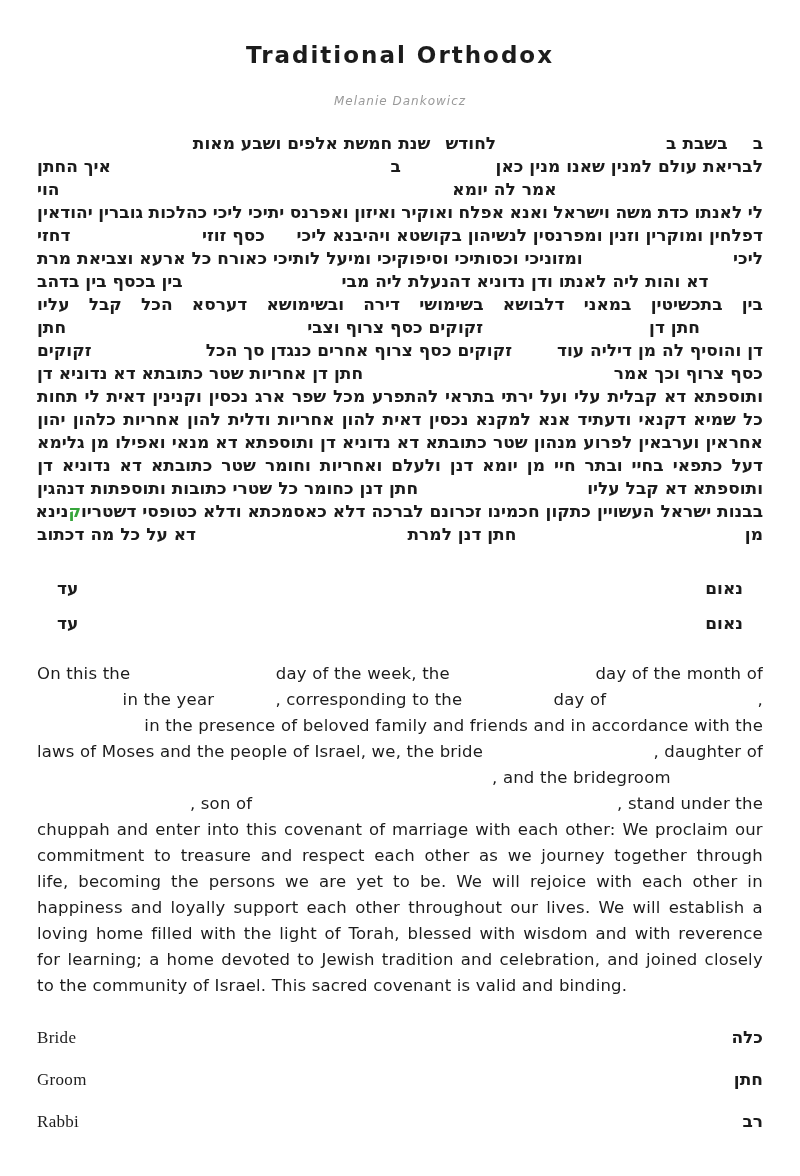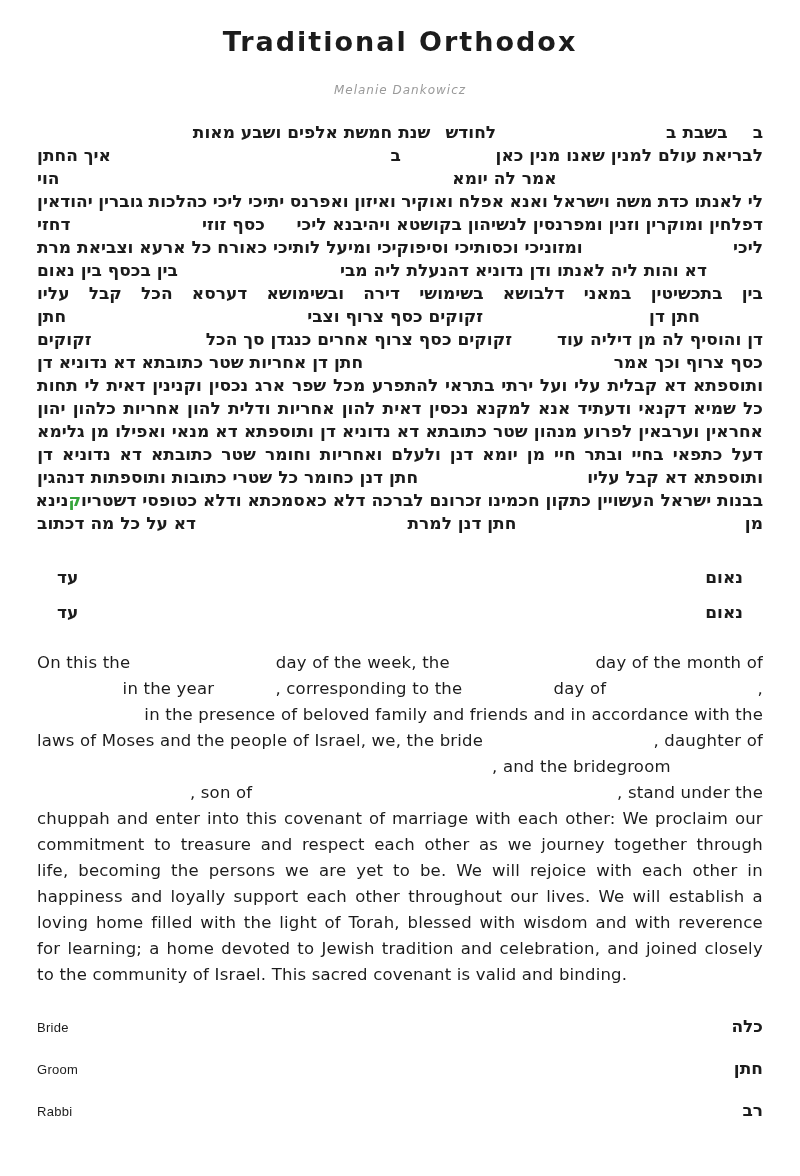--- a/index.html
+++ b/index.html
@@ -1,21 +1,21 @@
 <!DOCTYPE html>
 <html><head>
 <meta charset="utf-8">
 <style>
   html,body{margin:0;padding:0;background:#ffffff;}
   body{width:800px;height:1176px;overflow:hidden;position:relative;
        font-family:"DejaVu Sans", sans-serif;color:#1c1c1c;}
   .page{width:800px;height:1176px;box-sizing:border-box;padding:18px 37px 0 37px;}
 
-  .title{ text-align:center; font-size:27px; font-weight:700; letter-spacing:2px;
-          margin-top:8px; font-family:"DejaVu Sans", sans-serif;}
+  .title{ text-align:center; font-size:23px; font-weight:700; letter-spacing:2px;
+          margin-top:24px; font-family:"DejaVu Sans", sans-serif;}
   .subtitle{ text-align:center; font-size:12px; letter-spacing:1px; margin-top:26px;
           font-style:italic;}
 
   .heb-block{margin-top:24px;}
   .line{display:flex; align-items:baseline; white-space:pre; overflow:hidden;}
   .line.flush{justify-content:space-between;}
   .heb{direction:rtl; height:23px; line-height:23px; font-size:17px; font-weight:700;
        font-family:"DejaVu Serif","DejaVu Sans", serif;}
   .eng{direction:ltr; height:26px; line-height:26px; font-size:16.5px; letter-spacing:0.2px;
        font-family:"DejaVu Sans", sans-serif;text-align:center;}
@@ -25,40 +25,40 @@
   .witness-block{margin-top:32px; padding:0 20px;}
   .witness-row{display:flex; justify-content:space-between; direction:rtl; height:20px;
        line-height:20px; font-size:17px; font-weight:700; margin-bottom:15px;
        font-family:"DejaVu Serif","DejaVu Sans", serif;}
 
   .eng-block{margin-top:28px;}
 
   .sig-block{margin-top:28px;}
   .sig-row{display:flex; justify-content:space-between; align-items:baseline;
        height:20px; line-height:20px; margin-bottom:22px;}
-  .sig-label{font-size:13px; letter-spacing:0.3px; font-family:Liberation Sans, sans-serif;}
+  .sig-label{font-size:17px; letter-spacing:0.3px; font-family:Liberation Serif, serif;}
   .sig-heb{font-size:17px; font-weight:700; direction:rtl;
        font-family:"DejaVu Serif","DejaVu Sans", serif;}
 </style>
 </head>
 <body style="color: rgb(28, 28, 28);">
 
 <div class="page">
 
   <div class="title">Traditional Orthodox</div>
   <div class="subtitle" style="color: rgb(154, 154, 154);">Melanie Dankowicz</div>
 
   <div class="heb-block" id="heb-block">
       <div class="line heb"><span class="seg">ב</span><span class="gap" style="width: 25px;"></span><span class="seg">בשבת ב</span><span class="gap" style="width: 170px;"></span><span class="seg">לחודש</span><span class="gap" style="width: 15px;"></span><span class="seg">שנת חמשת אלפים ושבע מאות</span></div>
       <div class="line heb flush"><span class="seg">לבריאת עולם למנין שאנו מנין כאן</span><span class="gap" style="width: 15px;"></span><span class="seg">ב</span><span class="gap" style="width: 200px;"></span><span class="seg">איך החתן</span></div>
       <div class="line heb flush"><span class="gap" style="width: 190px;"></span><span class="seg">אמר לה יומא</span><span class="gap" style="width: 360px;"></span><span class="seg">הוי</span></div>
       <div class="line heb flush"><span class="seg">לי</span><span class="seg">לאנתו</span><span class="seg">כדת</span><span class="seg">משה</span><span class="seg">וישראל</span><span class="seg">ואנא</span><span class="seg">אפלח</span><span class="seg">ואוקיר</span><span class="seg">ואיזון</span><span class="seg">ואפרנס</span><span class="seg">יתיכי</span><span class="seg">ליכי</span><span class="seg">כהלכות</span><span class="seg">גוברין</span><span class="seg">יהודאין</span></div>
       <div class="line heb flush"><span class="seg">דפלחין ומוקרין וזנין ומפרנסין לנשיהון בקושטא ויהיבנא ליכי</span><span class="gap" style="width: 60px;"></span><span class="seg">כסף זוזי</span><span class="gap" style="width: 250px;"></span><span class="seg">דחזי</span></div>
       <div class="line heb flush"><span class="seg">ליכי</span><span class="gap" style="width: 115px;"></span><span class="seg">ומזוניכי וכסותיכי וסיפוקיכי ומיעל לותיכי כאורח כל ארעא וצביאת מרת</span></div>
-      <div class="line heb flush"><span class="gap" style="width: 35px;"></span><span class="seg">דא והות ליה לאנתו ודן נדוניא דהנעלת ליה מבי</span><span class="gap" style="width: 120px;"></span><span class="seg">בין בכסף בין נאום</span></div>
+      <div class="line heb flush"><span class="gap" style="width: 35px;"></span><span class="seg">דא והות ליה לאנתו ודן נדוניא דהנעלת ליה מבי</span><span class="gap" style="width: 120px;"></span><span class="seg">בין בכסף בין בדהב</span></div>
       <div class="line heb flush"><span class="seg">בין</span><span class="seg">בתכשיטין</span><span class="seg">במאני</span><span class="seg">דלבושא</span><span class="seg">בשימושי</span><span class="seg">דירה</span><span class="seg">ובשימושא</span><span class="seg">דערסא</span><span class="seg">הכל</span><span class="seg">קבל</span><span class="seg">עליו</span></div>
       <div class="line heb flush"><span class="gap" style="width: 60px;"></span><span class="seg">חתן דן</span><span class="gap" style="width: 160px;"></span><span class="seg">זקוקים כסף צרוף וצבי</span><span class="gap" style="width: 235px;"></span><span class="seg">חתן</span></div>
       <div class="line heb flush"><span class="seg">דן והוסיף לה מן דיליה עוד</span><span class="gap" style="width: 65px;"></span><span class="seg">זקוקים כסף צרוף אחרים כנגדן סך הכל</span><span class="gap" style="width: 165px;"></span><span class="seg">זקוקים</span></div>
       <div class="line heb flush"><span class="seg">כסף צרוף וכך אמר</span><span class="gap" style="width: 215px;"></span><span class="seg">חתן דן אחריות שטר כתובתא דא נדוניא דן</span></div>
       <div class="line heb flush"><span class="seg">ותוספתא</span><span class="seg">דא</span><span class="seg">קבלית</span><span class="seg">עלי</span><span class="seg">ועל</span><span class="seg">ירתי</span><span class="seg">בתראי</span><span class="seg">להתפרע</span><span class="seg">מכל</span><span class="seg">שפר</span><span class="seg">ארג</span><span class="seg">נכסין</span><span class="seg">וקנינין</span><span class="seg">דאית</span><span class="seg">לי</span><span class="seg">תחות</span></div>
       <div class="line heb flush"><span class="seg">כל</span><span class="seg">שמיא</span><span class="seg">דקנאי</span><span class="seg">ודעתיד</span><span class="seg">אנא</span><span class="seg">למקנא</span><span class="seg">נכסין</span><span class="seg">דאית</span><span class="seg">להון</span><span class="seg">אחריות</span><span class="seg">ודלית</span><span class="seg">להון</span><span class="seg">אחריות</span><span class="seg">כלהון</span><span class="seg">יהון</span></div>
       <div class="line heb flush"><span class="seg">אחראין</span><span class="seg">וערבאין</span><span class="seg">לפרוע</span><span class="seg">מנהון</span><span class="seg">שטר</span><span class="seg">כתובתא</span><span class="seg">דא</span><span class="seg">נדוניא</span><span class="seg">דן</span><span class="seg">ותוספתא</span><span class="seg">דא</span><span class="seg">מנאי</span><span class="seg">ואפילו</span><span class="seg">מן</span><span class="seg">גלימא</span></div>
       <div class="line heb flush"><span class="seg">דעל</span><span class="seg">כתפאי</span><span class="seg">בחיי</span><span class="seg">ובתר</span><span class="seg">חיי</span><span class="seg">מן</span><span class="seg">יומא</span><span class="seg">דנן</span><span class="seg">ולעלם</span><span class="seg">ואחריות</span><span class="seg">וחומר</span><span class="seg">שטר</span><span class="seg">כתובתא</span><span class="seg">דא</span><span class="seg">נדוניא</span><span class="seg">דן</span></div>
       <div class="line heb flush"><span class="seg">ותוספתא דא קבל עליו</span><span class="gap" style="width: 215px;"></span><span class="seg">חתן דנן כחומר כל שטרי כתובות ותוספתות דנהגין</span></div>
       <div class="line heb flush"><span class="seg">בבנות ישראל העשויין כתקון חכמינו זכרונם לברכה דלא כאסמכתא ודלא כטופסי דשטרי</span><span class="seg"><span>ו</span><span style="color: rgb(53, 165, 58);">ק</span><span>נינא</span></span></div>

